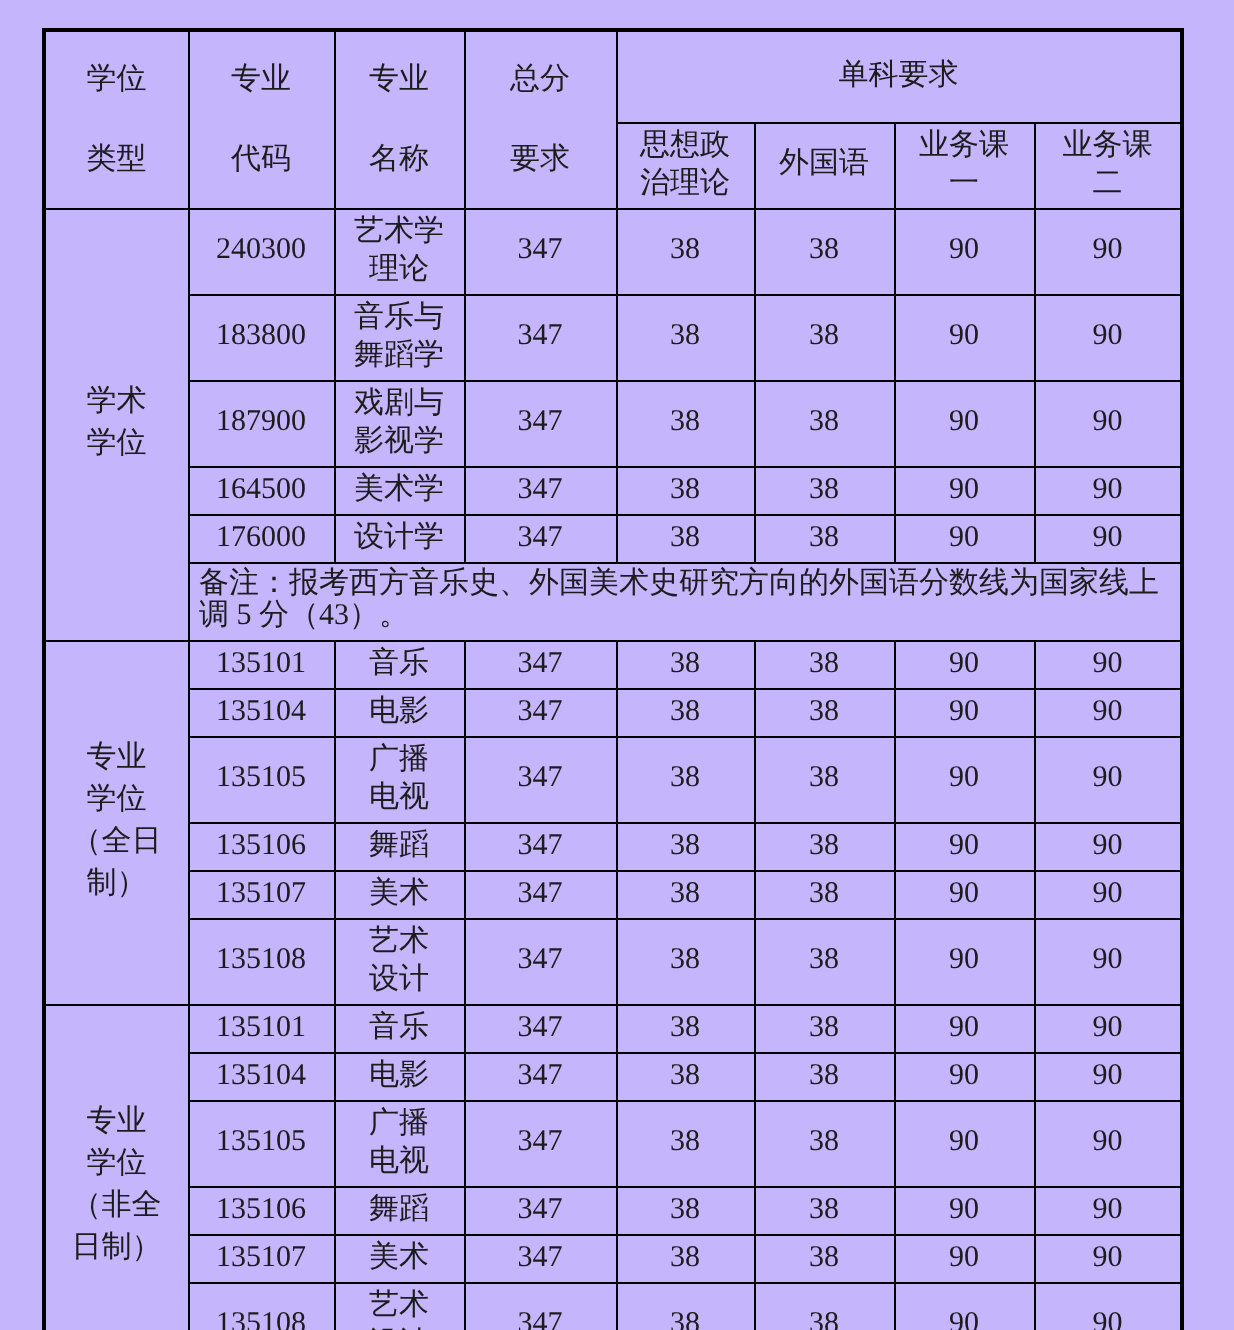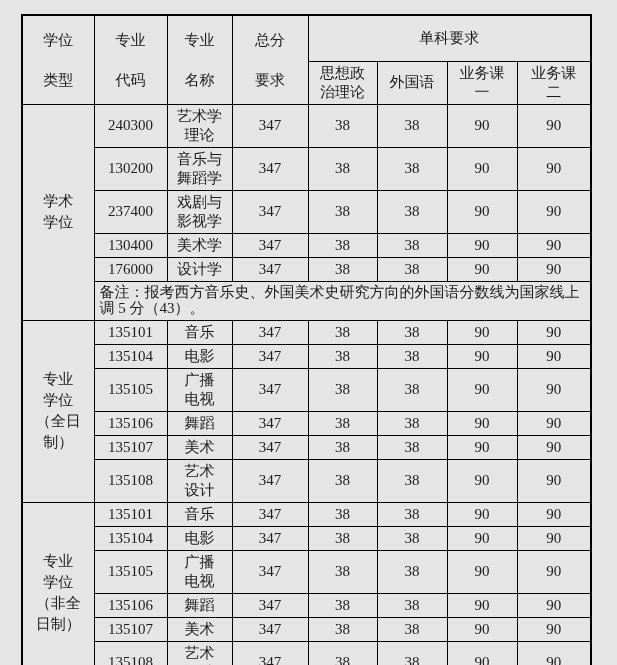--- a/index.html
+++ b/index.html
@@ -4,21 +4,21 @@
 <style>
   html, body {
     margin: 0;
     padding: 0;
     background: #ffffff;
   }
   .page {
     position: relative;
     width: 617px;
     height: 665px;
-    background: #e5e5e5;
+    background: #c4b5fd;
     font-family: "Liberation Serif", "DejaVu Serif", serif;
     color: #1c1c1c;
   }
   table.score-table {
     position: absolute;
     left: 21px;
     top: 14px;
     width: 569px;
     border-collapse: collapse;
     table-layout: fixed;
@@ -97,41 +97,41 @@
           <td>240300</td>
       <td>艺术学
 理论</td>
       <td>347</td>
       <td>38</td>
       <td>38</td>
       <td>90</td>
       <td>90</td>
     </tr>
         <tr class="data-row tall">
-      <td>130200</td>
+      <td>183800</td>
       <td>音乐与
 舞蹈学</td>
       <td>347</td>
       <td>38</td>
       <td>38</td>
       <td>90</td>
       <td>90</td>
     </tr>
         <tr class="data-row tall">
-      <td>237400</td>
+      <td>187900</td>
       <td>戏剧与
 影视学</td>
       <td>347</td>
       <td>38</td>
       <td>38</td>
       <td>90</td>
       <td>90</td>
     </tr>
         <tr class="data-row">
-      <td>130400</td>
+      <td>164500</td>
       <td>美术学</td>
       <td>347</td>
       <td>38</td>
       <td>38</td>
       <td>90</td>
       <td>90</td>
     </tr>
         <tr class="data-row">
       <td>176000</td>
       <td>设计学</td>

